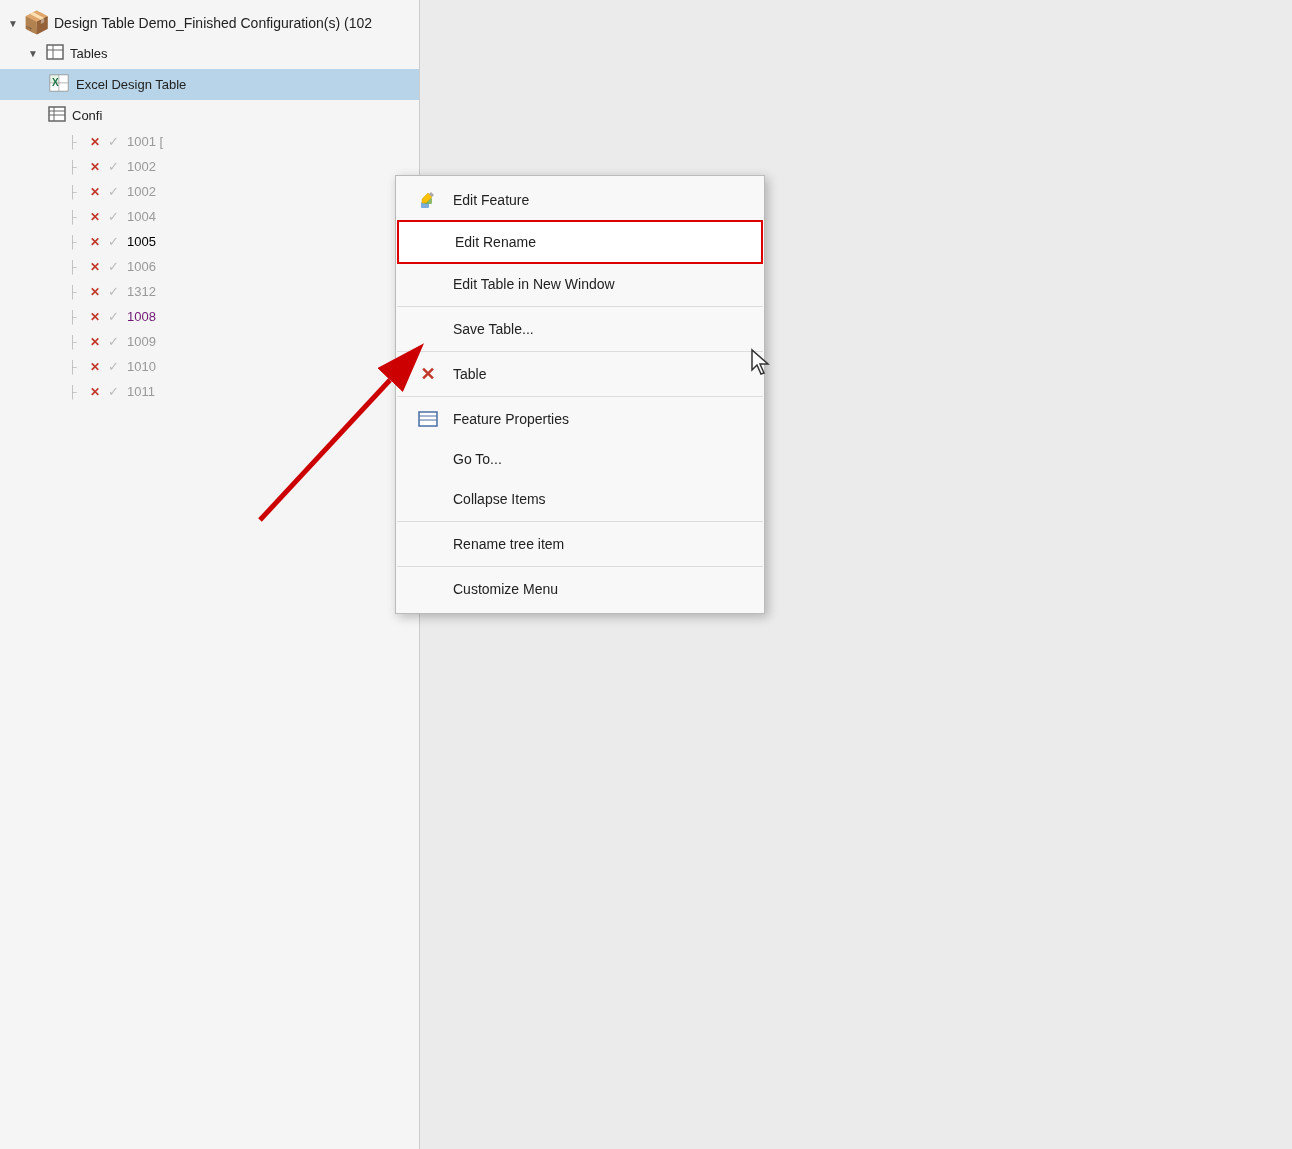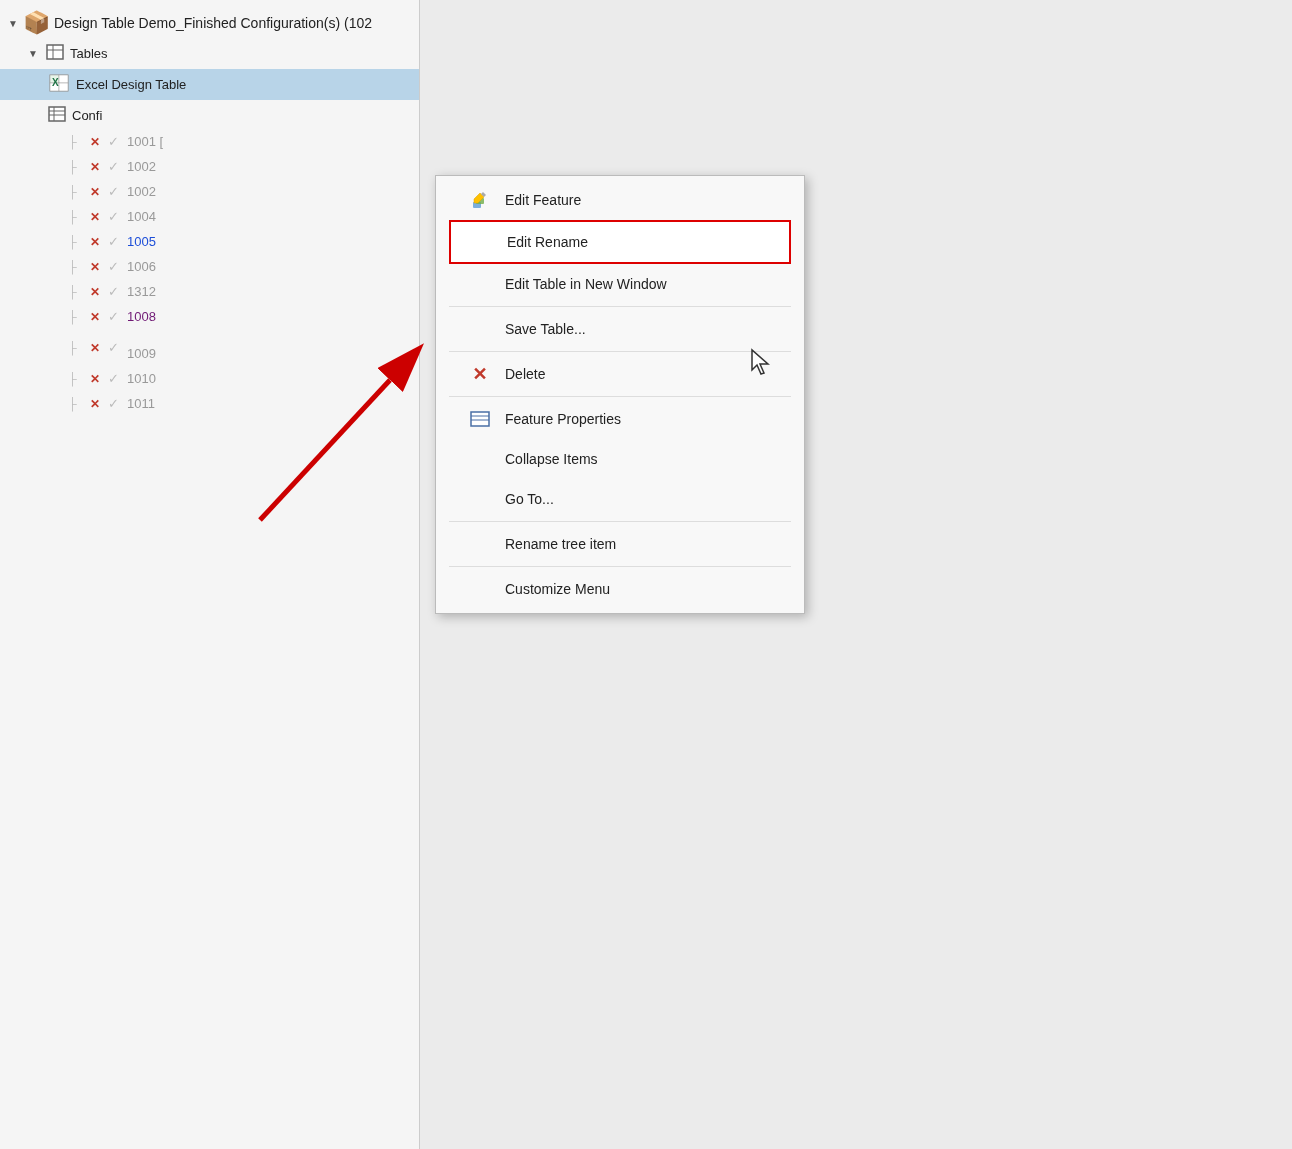--- a/index.html
+++ b/index.html
@@ -60,22 +60,21 @@
     
     .context-menu {
       position: absolute;
       top: 175px;
       left: 395px;
       width: 370px;
       background: #f8f8f8;
       border: 1px solid #bbb;
       box-shadow: 3px 3px 10px rgba(0,0,0,0.25);
       z-index: 100;
-      padding: 4px 13px;
-      margin-left: 40px;
+      padding: 4px 1px;
     }
 
     .menu-item {
       display: flex;
       align-items: center;
       padding: 9px 20px;
       gap: 14px;
       cursor: pointer;
       font-size: 14px;
       color: #222;
@@ -212,21 +211,21 @@
       <div class="row-item">
     <span style="color:#bbb; font-size:12px; width:14px; display:inline-block;">├</span>
     <span style="color:#c0392b; font-size:12px; font-weight:bold;">✕</span>
     <span style="color:#bbb; font-size:13px;">✓</span>
     <span style="color:#999; font-size:13px;text-align:center;">1004</span>
   </div>
       <div class="row-item">
     <span style="color:#bbb; font-size:12px; width:14px; display:inline-block;">├</span>
     <span style="color:#c0392b; font-size:12px; font-weight:bold;">✕</span>
     <span style="color:#bbb; font-size:13px;">✓</span>
-    <span style="color:#1d4ed8; font-size:13px;">1005</span>
+    <span style="color:#000000; font-size:13px;">1005</span>
   </div>
       <div class="row-item">
     <span style="color:#bbb; font-size:12px; width:14px; display:inline-block;">├</span>
     <span style="color:#c0392b; font-size:12px; font-weight:bold;">✕</span>
     <span style="color:#bbb; font-size:13px;">✓</span>
     <span style="color:#999; font-size:13px;">1006</span>
   </div>
       <div class="row-item">
     <span style="color:#bbb; font-size:12px; width:14px; display:inline-block;">├</span>
     <span style="color:#c0392b; font-size:12px; font-weight:bold;">✕</span>
@@ -236,21 +235,21 @@
       <div class="row-item">
     <span style="color:#bbb; font-size:12px; width:14px; display:inline-block;">├</span>
     <span style="color:#c0392b; font-size:12px; font-weight:bold;">✕</span>
     <span style="color:#bbb; font-size:13px;">✓</span>
     <span style="color:#701a75; font-size:13px;">1008</span>
   </div>
       <div class="row-item">
     <span style="color:#bbb; font-size:12px; width:14px; display:inline-block;">├</span>
     <span style="color:#c0392b; font-size:12px; font-weight:bold;">✕</span>
     <span style="color:#bbb; font-size:13px;">✓</span>
-    <span style="color:#999; font-size:13px;margin-top:12px;">1009</span>
+    <span style="color:#999; font-size:13px;">1009</span>
   </div>
       <div class="row-item">
     <span style="color:#bbb; font-size:12px; width:14px; display:inline-block;">├</span>
     <span style="color:#c0392b; font-size:12px; font-weight:bold;">✕</span>
     <span style="color:#bbb; font-size:13px;">✓</span>
     <span style="color:#999; font-size:13px;text-align:right;">1010</span>
   </div>
       <div class="row-item">
     <span style="color:#bbb; font-size:12px; width:14px; display:inline-block;">├</span>
     <span style="color:#c0392b; font-size:12px; font-weight:bold;">✕</span>
@@ -283,40 +282,40 @@
     <span style="font-size:14px;">Edit Table in New Window</span>
   </div>
       <div class="menu-separator"></div>
       <div class="menu-item">
     <span class="menu-icon" style="width:22px;"></span>
     <span style="font-size:14px;">Save Table...</span>
   </div>
       <div class="menu-separator"></div>
       <div class="menu-item">
     <span class="menu-icon" style="color:#c0392b; font-size:18px; font-weight:bold;">✕</span>
-    <span style="font-size:14px;">Delete</span>
+    <span style="font-size:14px;">Table</span>
   </div>
       <div class="menu-separator"></div>
       <div class="menu-item">
     <span class="menu-icon">
       <svg width="20" height="16" viewBox="0 0 20 16">
         <rect x="1" y="1" width="18" height="14" fill="white" stroke="#4a6fa5" stroke-width="1.5"></rect>
         <line x1="1" y1="5" x2="19" y2="5" stroke="#4a6fa5" stroke-width="1"></line>
         <line x1="1" y1="9" x2="19" y2="9" stroke="#4a6fa5" stroke-width="1"></line>
       </svg>
     </span>
     <span style="font-size:14px;">Feature Properties</span>
   </div>
       <div class="menu-item">
     <span class="menu-icon" style="width:22px;"></span>
+    <span style="font-size:14px;">Go To...</span>
+  </div>
+      <div class="menu-item">
+    <span class="menu-icon" style="width:22px;"></span>
     <span style="font-size:14px;">Collapse Items</span>
-  </div>
-      <div class="menu-item">
-    <span class="menu-icon" style="width:22px;"></span>
-    <span style="font-size:14px;">Go To...</span>
   </div>
       <div class="menu-separator"></div>
       <div class="menu-item">
     <span class="menu-icon" style="width:22px;"></span>
     <span style="font-size:14px;">Rename tree item</span>
   </div>
       <div class="menu-separator"></div>
       <div class="menu-item">
     <span class="menu-icon" style="width:22px;"></span>
     <span style="font-size:14px;">Customize Menu</span>

